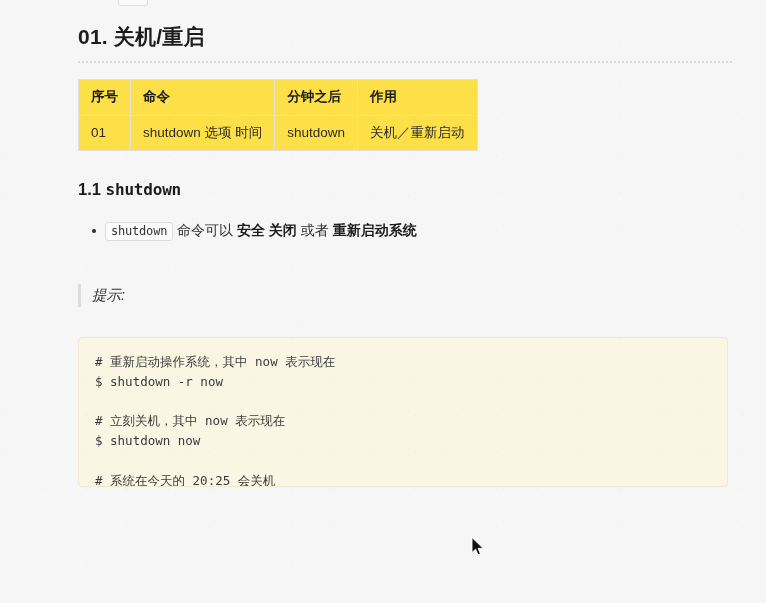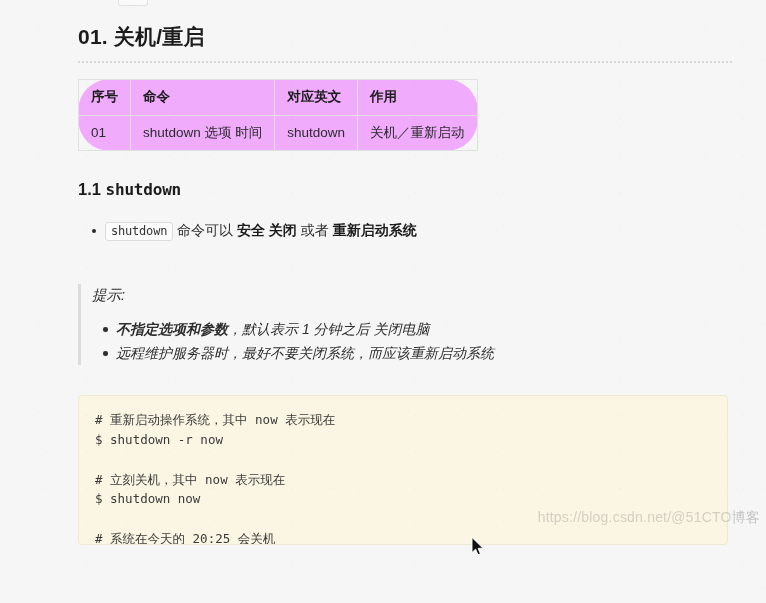--- a/index.html
+++ b/index.html
@@ -77,23 +77,22 @@
   }
   h3.doc-h3 .mono-head {
     font-family: "DejaVu Sans Mono", "Liberation Mono", monospace;
     font-weight: bold;
     font-size: 16px;
     letter-spacing: -.2px;
   }
 
   table.doc-table {
     border-collapse: collapse;
-    background: #f0abfc;
+    background: #fde047;
     font-size: 13.5px;
-    border-radius: 32px;
   }
   table.doc-table th,
   table.doc-table td {
     border: 1px solid #e0e0e0;
     padding: 7px 12px 8px 12px;
     text-align: left;
     white-space: nowrap;
     line-height: 1.45;
     color: #2b2b2b;
   }
@@ -224,21 +223,21 @@
 
     <h2 class="doc-h2">01. 关机/重启</h2>
 
     <div style="height:16px"></div>
 
     <table class="doc-table">
       <thead>
         <tr>
           <th>序号</th>
           <th>命令</th>
-          <th>对应英文</th>
+          <th>分钟之后</th>
           <th>作用</th>
         </tr>
       </thead>
       <tbody>
         <tr>
           <td>01</td>
           <td>shutdown 选项 时间</td>
           <td>shutdown</td>
           <td>关机／重新启动</td>
         </tr>
@@ -264,49 +263,38 @@
       </li>
     </ul>
 
     <div style="height:16px"></div>
 
 
     <div style="height:25px"></div>
 
     <blockquote class="doc-quote">
       <div class="q-title">提示:</div>
-      <ul class="q-list">
-        <li>
-          <span class="bi">不指定选项和参数</span><span>，默认表示 1 分钟之后 关闭电脑</span>
-        </li>
-        <li>
-          <span>远程维护服务器时，最好不要关闭系统，而应该重新启动系统</span>
-        </li>
-      </ul>
     </blockquote>
 
     <div style="height:16px"></div>
 
 
     <div style="height:14px"></div>
 
     <pre class="code-block" style="width:650px;height:150px;"># 重新启动操作系统，其中 now 表示现在
 $ shutdown -r now
 
 # 立刻关机，其中 now 表示现在
 $ shutdown now
 
 # 系统在今天的 20:25 会关机
 $ shutdown 20:25</pre>
 
   </div>
 
-  <div class="watermark">
-    <span>https://blog.csdn.net/@51CTO</span><span class="wm-cn">博客</span>
-  </div>
 
   <svg class="cursor" viewBox="0 0 14 20" xmlns="http://www.w3.org/2000/svg">
     <path d="M1 0.5 L1 15.5 L4.6 12.2 L7.0 17.8 L9.4 16.7 L7.1 11.4 L12 11.2 Z" fill="#111" stroke="#fff" stroke-width="0.9" stroke-linejoin="round"></path>
   </svg>
 
 </div>
 
 <div id="noise"></div>
 
 </body></html>

